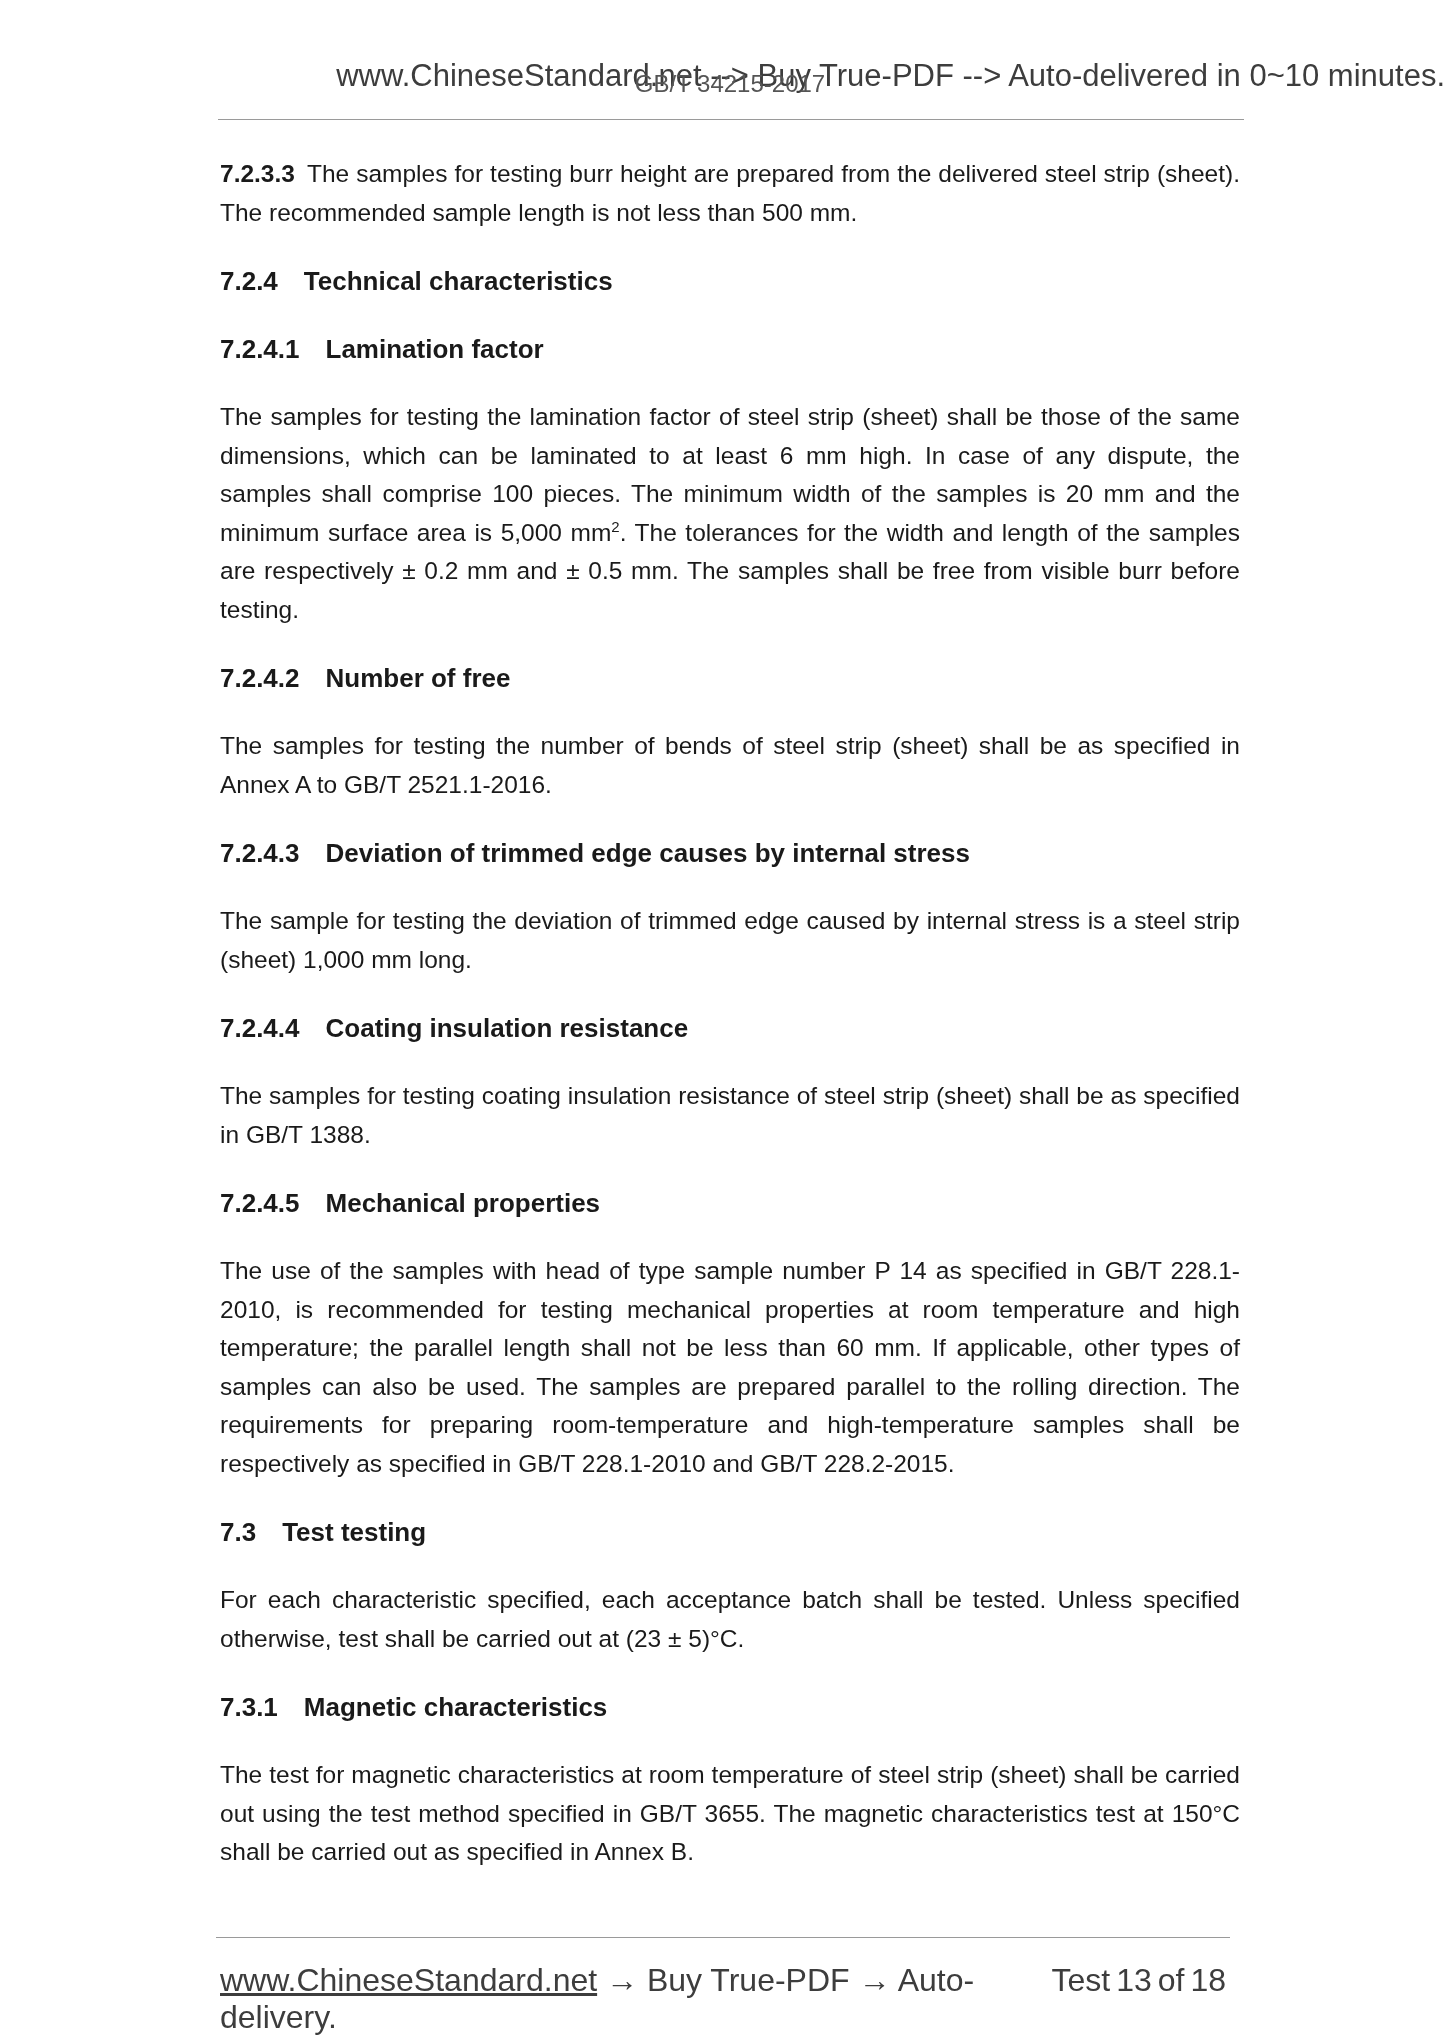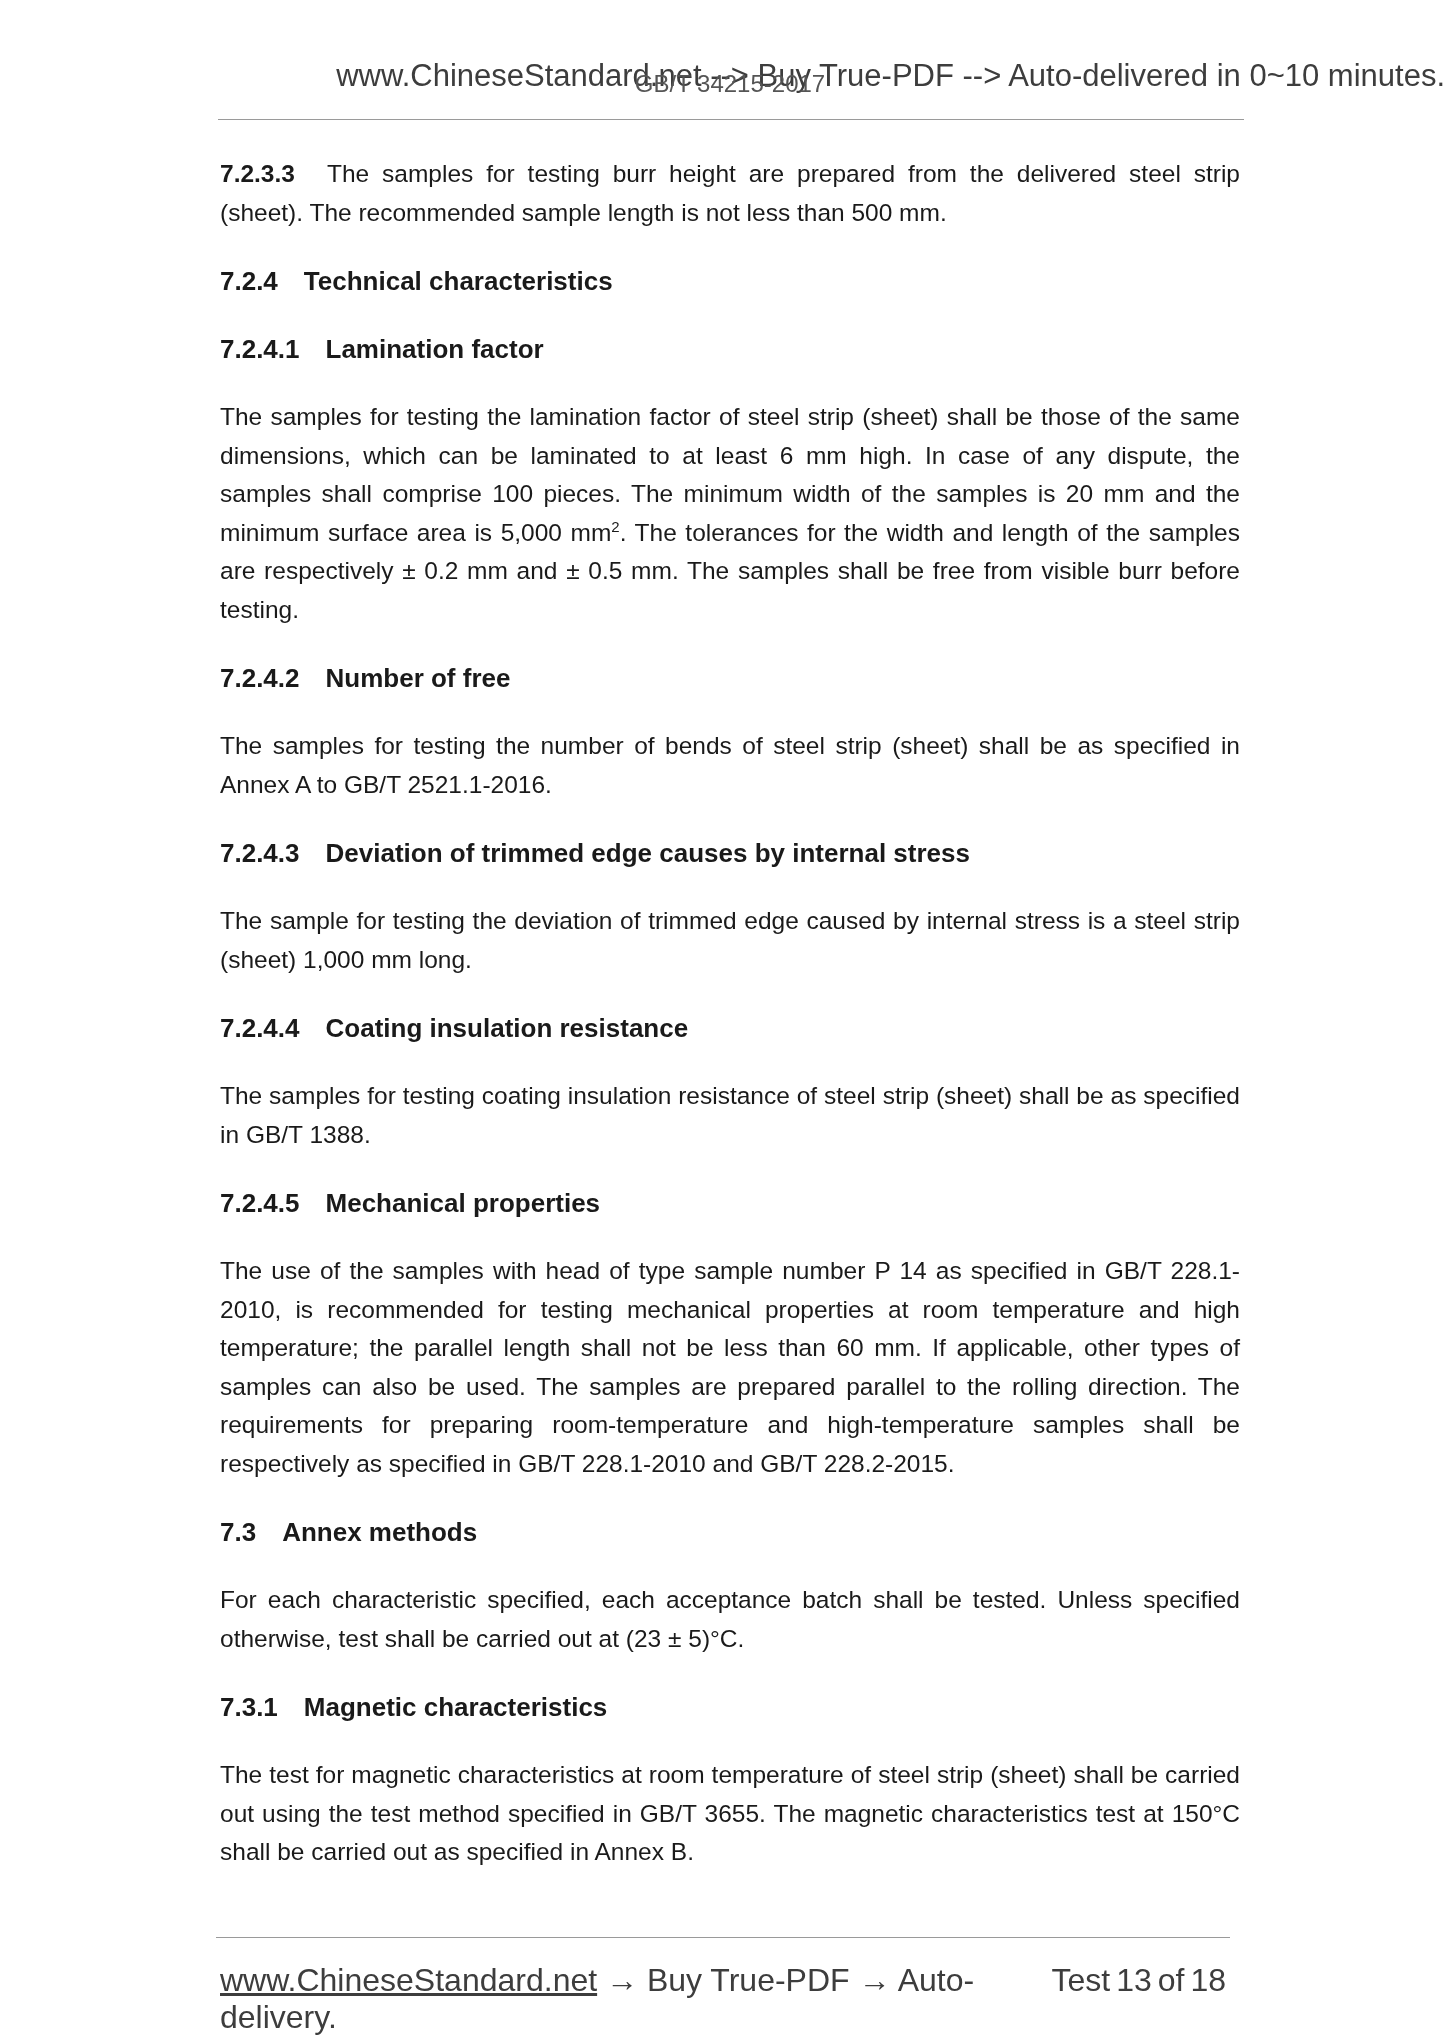--- a/index.html
+++ b/index.html
@@ -62,21 +62,21 @@
       margin-right: 26px;
     }
     .para {
       font-size: 24.5px;
       line-height: 38.5px;
       text-align: justify;
       margin: 0 0 30px 0;
     }
     .para .num {
       font-weight: bold;
-      margin-right: 32px;
+      margin-right: 12px;
     }
     sup {
       font-size: 15px;
       line-height: 0;
       vertical-align: super;
     }
     .footer-rule {
       position: absolute;
       top: 1937px;
       left: 216px;
@@ -125,21 +125,21 @@
 
   <div class="heading"><span class="num">7.2.4.3</span><span>Deviation of trimmed edge causes by internal stress</span></div>
   <p class="para">The sample for testing the deviation of trimmed edge caused by internal stress is a steel strip (sheet) 1,000 mm long.</p>
 
   <div class="heading"><span class="num">7.2.4.4</span><span>Coating insulation resistance</span></div>
   <p class="para">The samples for testing coating insulation resistance of steel strip (sheet) shall be as specified in GB/T 1388.</p>
 
   <div class="heading"><span class="num">7.2.4.5</span><span>Mechanical properties</span></div>
   <p class="para">The use of the samples with head of type sample number P 14 as specified in GB/T 228.1-2010, is recommended for testing mechanical properties at room temperature and high temperature; the parallel length shall not be less than 60 mm. If applicable, other types of samples can also be used. The samples are prepared parallel to the rolling direction. The requirements for preparing room-temperature and high-temperature samples shall be respectively as specified in GB/T 228.1-2010 and GB/T 228.2-2015.</p>
 
-  <div class="heading"><span class="num">7.3</span><span>Annex methods</span></div>
+  <div class="heading"><span class="num">7.3</span><span>Test testing</span></div>
   <p class="para">For each characteristic specified, each acceptance batch shall be tested. Unless specified otherwise, test shall be carried out at (23 ± 5)°C.</p>
 
   <div class="heading"><span class="num">7.3.1</span><span>Magnetic characteristics</span></div>
   <p class="para">The test for magnetic characteristics at room temperature of steel strip (sheet) shall be carried out using the test method specified in GB/T 3655. The magnetic characteristics test at 150°C shall be carried out as specified in Annex B.</p>
 
 </div>
 
 <div class="footer-rule"></div>
 <div class="footer">
   <span><a>www.ChineseStandard.net</a><span> → Buy True-PDF → Auto-delivery.</span></span>

